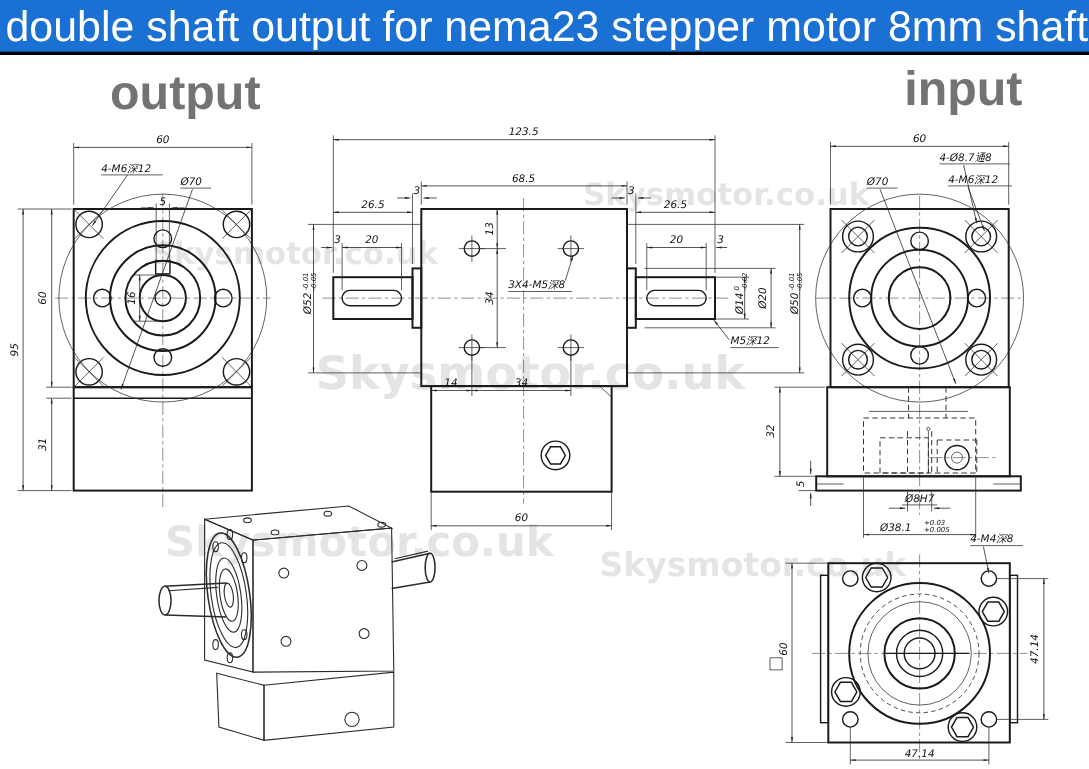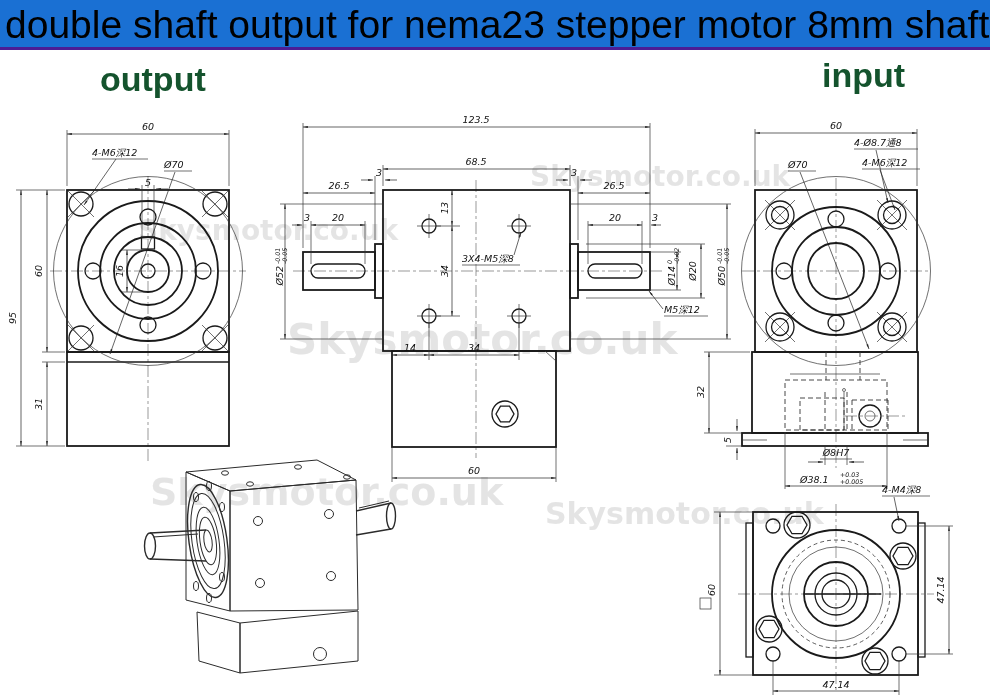--- a/index.html
+++ b/index.html
@@ -1,21 +1,21 @@
 <!DOCTYPE html>
 <html><head>
 <meta charset="utf-8">
 <style>
   html,body{margin:0;padding:0;background:#fff;}
   body{width:990px;height:699px;overflow:hidden;position:relative;
        font-family:"Liberation Sans",sans-serif;}
   .titlebar{position:absolute;left:0;top:0;width:990px;height:50px;
-    background:#1a70d3;border-bottom:3px solid #4c1d95;color:#000000;
+    background:#1a70d3;border-bottom:3px solid #000000;color:#ffffff;
     font-size:39px;line-height:50px;white-space:nowrap;padding-left:5px;box-sizing:border-box;}
-  .viewlabel{position:absolute;color:#14532d;font-weight:600;font-size:34px;}
+  .viewlabel{position:absolute;color:#737373;font-weight:600;font-size:44px;}
   #lbl-output{left:100px;top:60px;}
   #lbl-input{left:810px;top:56px;margin-left:12px;}
   svg{position:absolute;left:0;top:0;}
   .b{stroke:#1a1a1a;stroke-width:1.8;fill:none;}
   .b2{stroke:#1a1a1a;stroke-width:1.3;fill:none;}
   .t{stroke:#333;stroke-width:0.7;fill:none;}
   .cl{stroke:#555;stroke-width:0.6;fill:none;stroke-dasharray:12 3 3 3;}
   .hd{stroke:#333;stroke-width:0.9;fill:none;stroke-dasharray:5 3;}
   .bc{stroke:#333;stroke-width:0.8;fill:none;stroke-dasharray:4 3;}
   .dim{stroke:#222;stroke-width:0.7;fill:none;}

